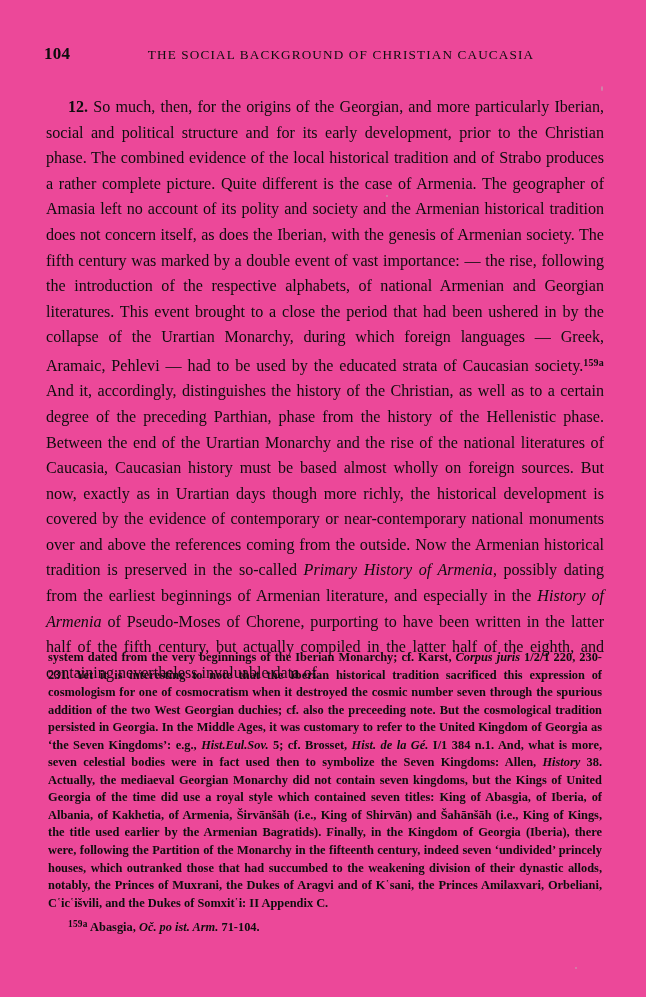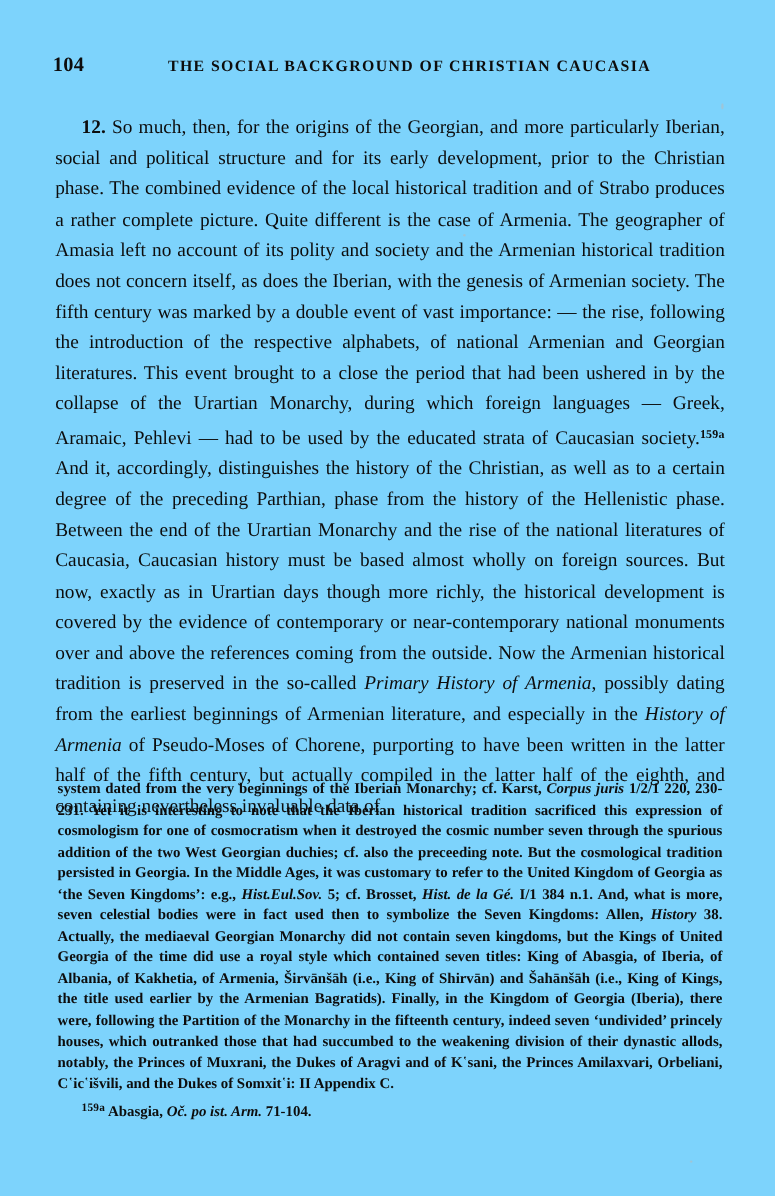--- a/index.html
+++ b/index.html
@@ -10,21 +10,21 @@
   }
   body {
     font-family: "Liberation Serif", "DejaVu Serif", serif;
     color: #0d0d0d;
   }
   .page {
     position: relative;
     width: 646px;
     height: 997px;
     margin: 0 auto;
-    background: #7dd3fc;
+    background: #ec4899;
     overflow: hidden;
   }
 
   
   .running-head {
     position: absolute;
     top: 44px;
     left: 44px;
     right: 44px;
     height: 22px;
@@ -37,21 +37,21 @@
     letter-spacing: 0.2px;
     width: 96px;
     flex: none;
   }
   .head-title {
     flex: 1;
     text-align: center;
     font-size: 13.2px;
     font-variant: small-caps;
     letter-spacing: 1.15px;
-    font-weight: bold;
+    font-weight: normal;
     padding-right: 60px;
     white-space: nowrap;
   }
 
   
   .body-block {
     position: absolute;
     top: 92px;
     left: 44px;
     width: 562px;

